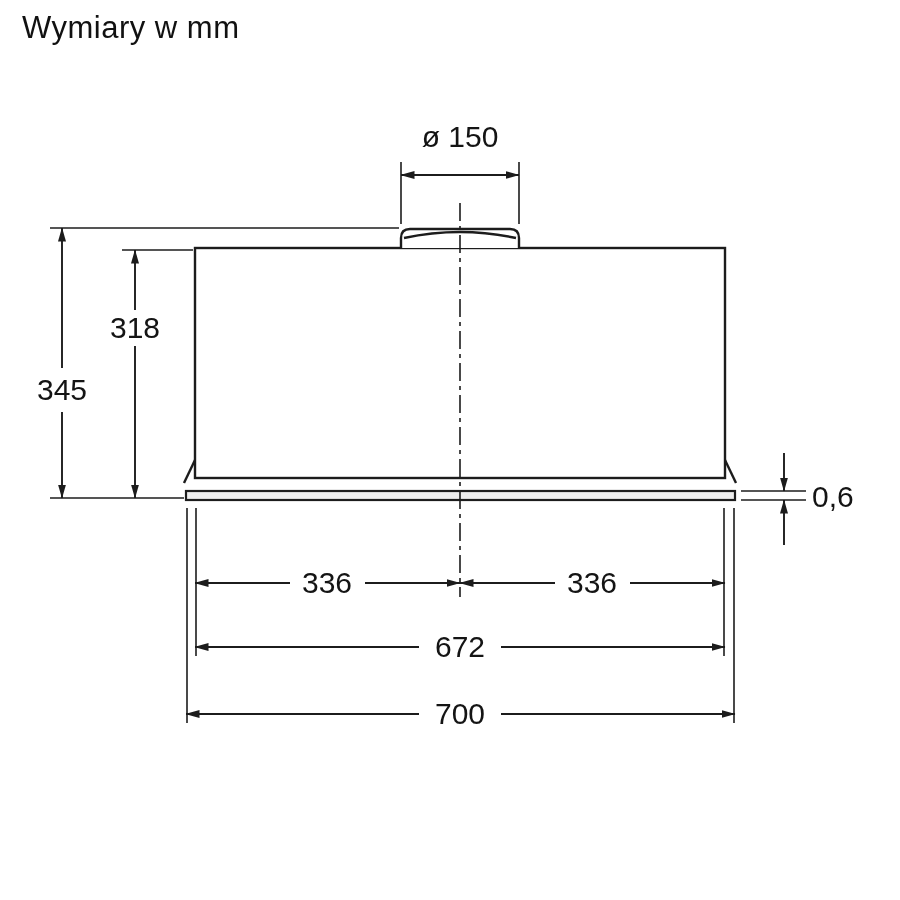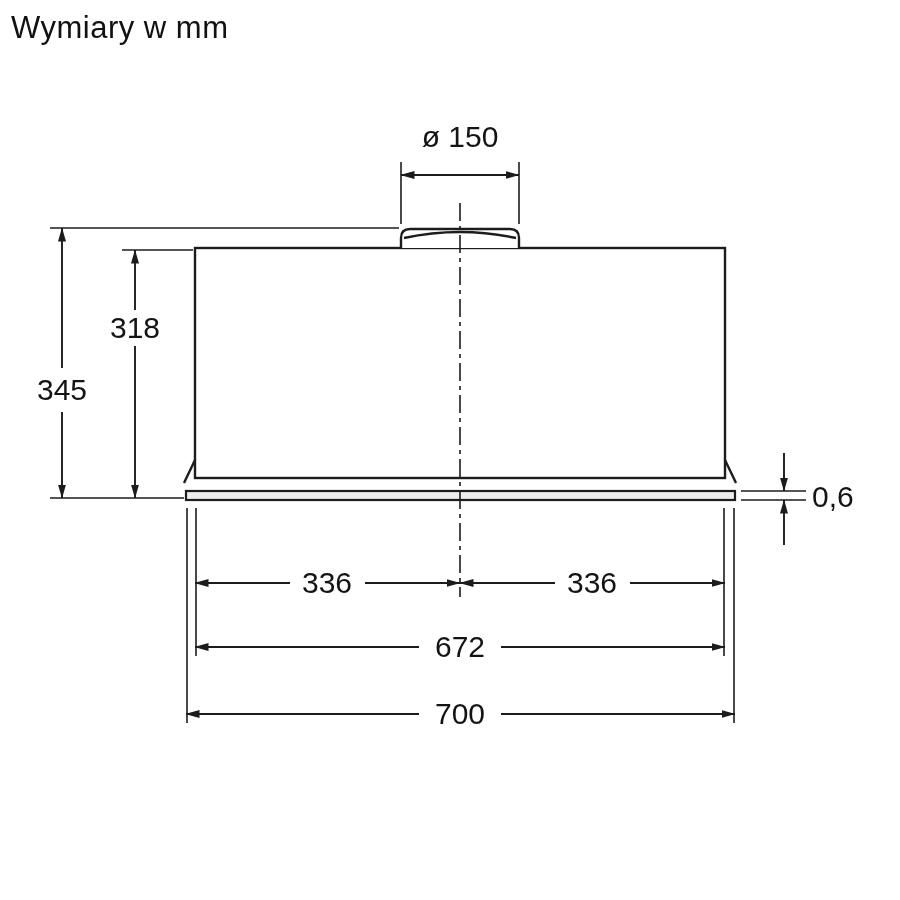--- a/index.html
+++ b/index.html
@@ -12,21 +12,21 @@
   }
   .page {
     position: relative;
     width: 900px;
     height: 900px;
     background: #ffffff;
     overflow: hidden;
   }
   .title {
     position: absolute;
-    left: 11px;
+    left: 22px;
     top: 10px;
     font-size: 31px;
     font-weight: 400;
     color: #111111;
     letter-spacing: 0.5px;
   }
   svg.drawing {
     position: absolute;
     left: 0;
     top: 0;

